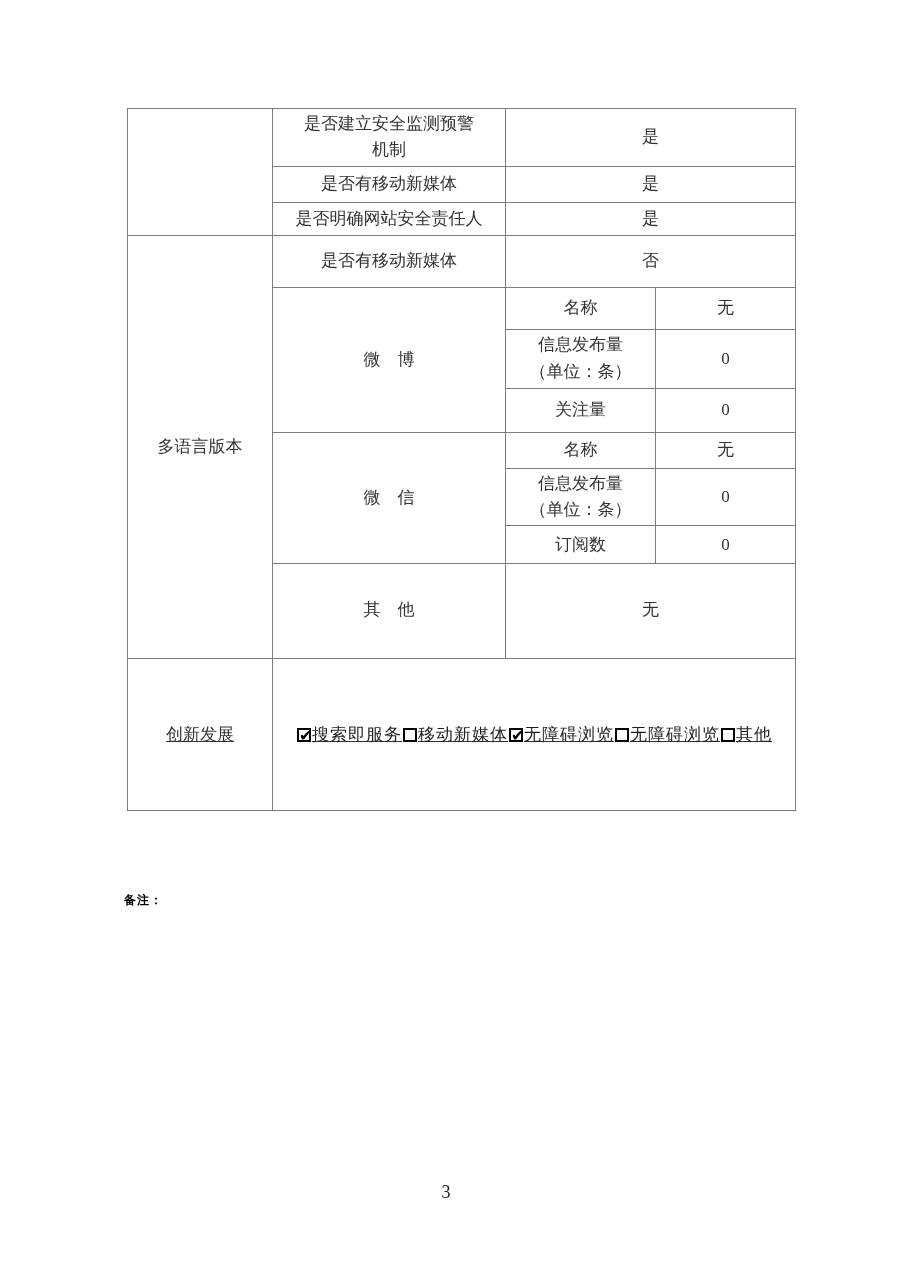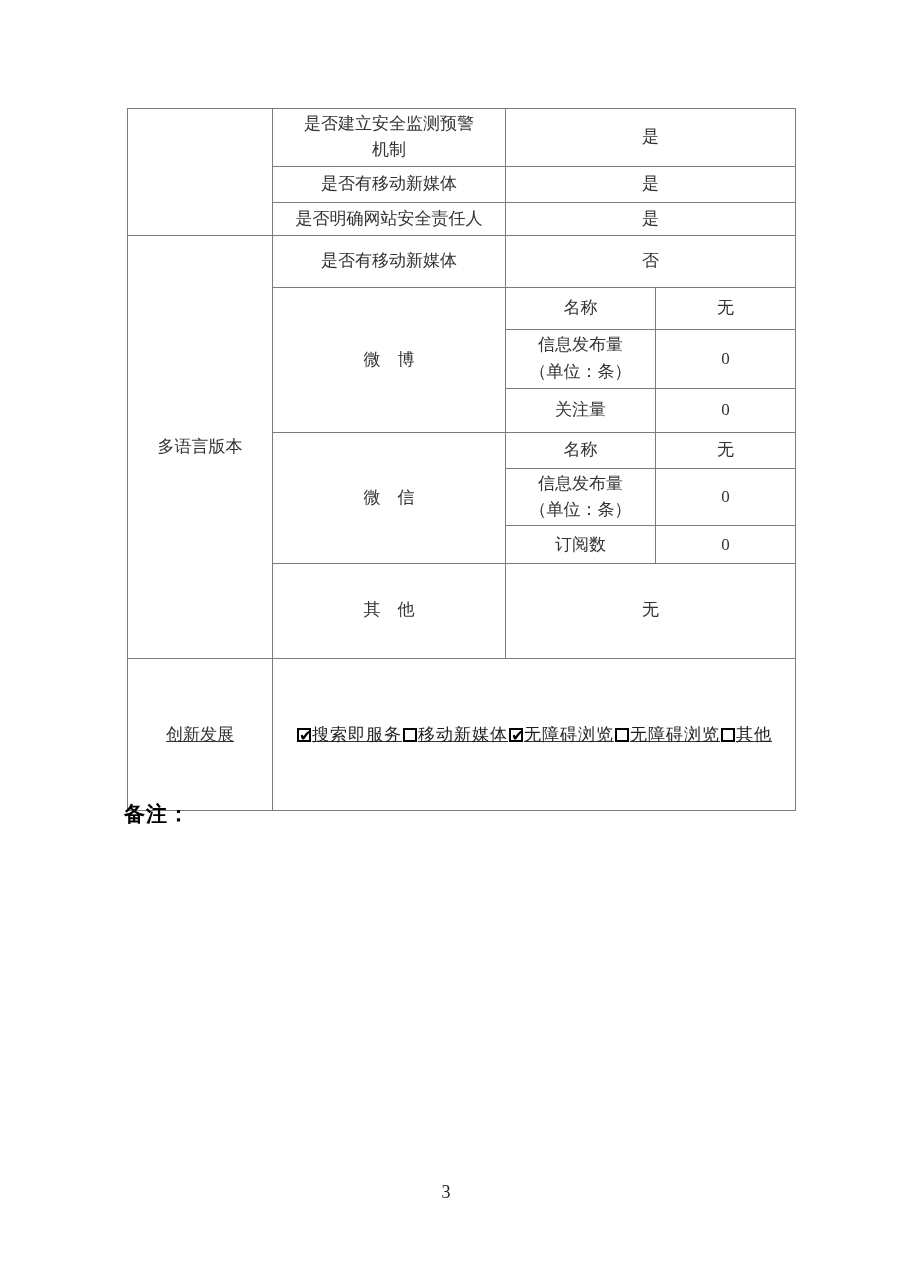--- a/index.html
+++ b/index.html
@@ -74,22 +74,22 @@
     font-family: "DejaVu Sans", sans-serif;
   }
   .opt-label {
     font-size: 17px;
     color: #1d1d1d;
     letter-spacing: 1px;
   }
   .notes {
     position: absolute;
     left: 124px;
-    top: 800px;
-    font-size: 21px;
+    top: 892px;
+    font-size: 12px;
     font-weight: bold;
     color: #000000;
     letter-spacing: 1px;
   }
   .page-number {
     position: absolute;
     left: 0;
     top: 1182px;
     width: 100%;
     text-align: center;

